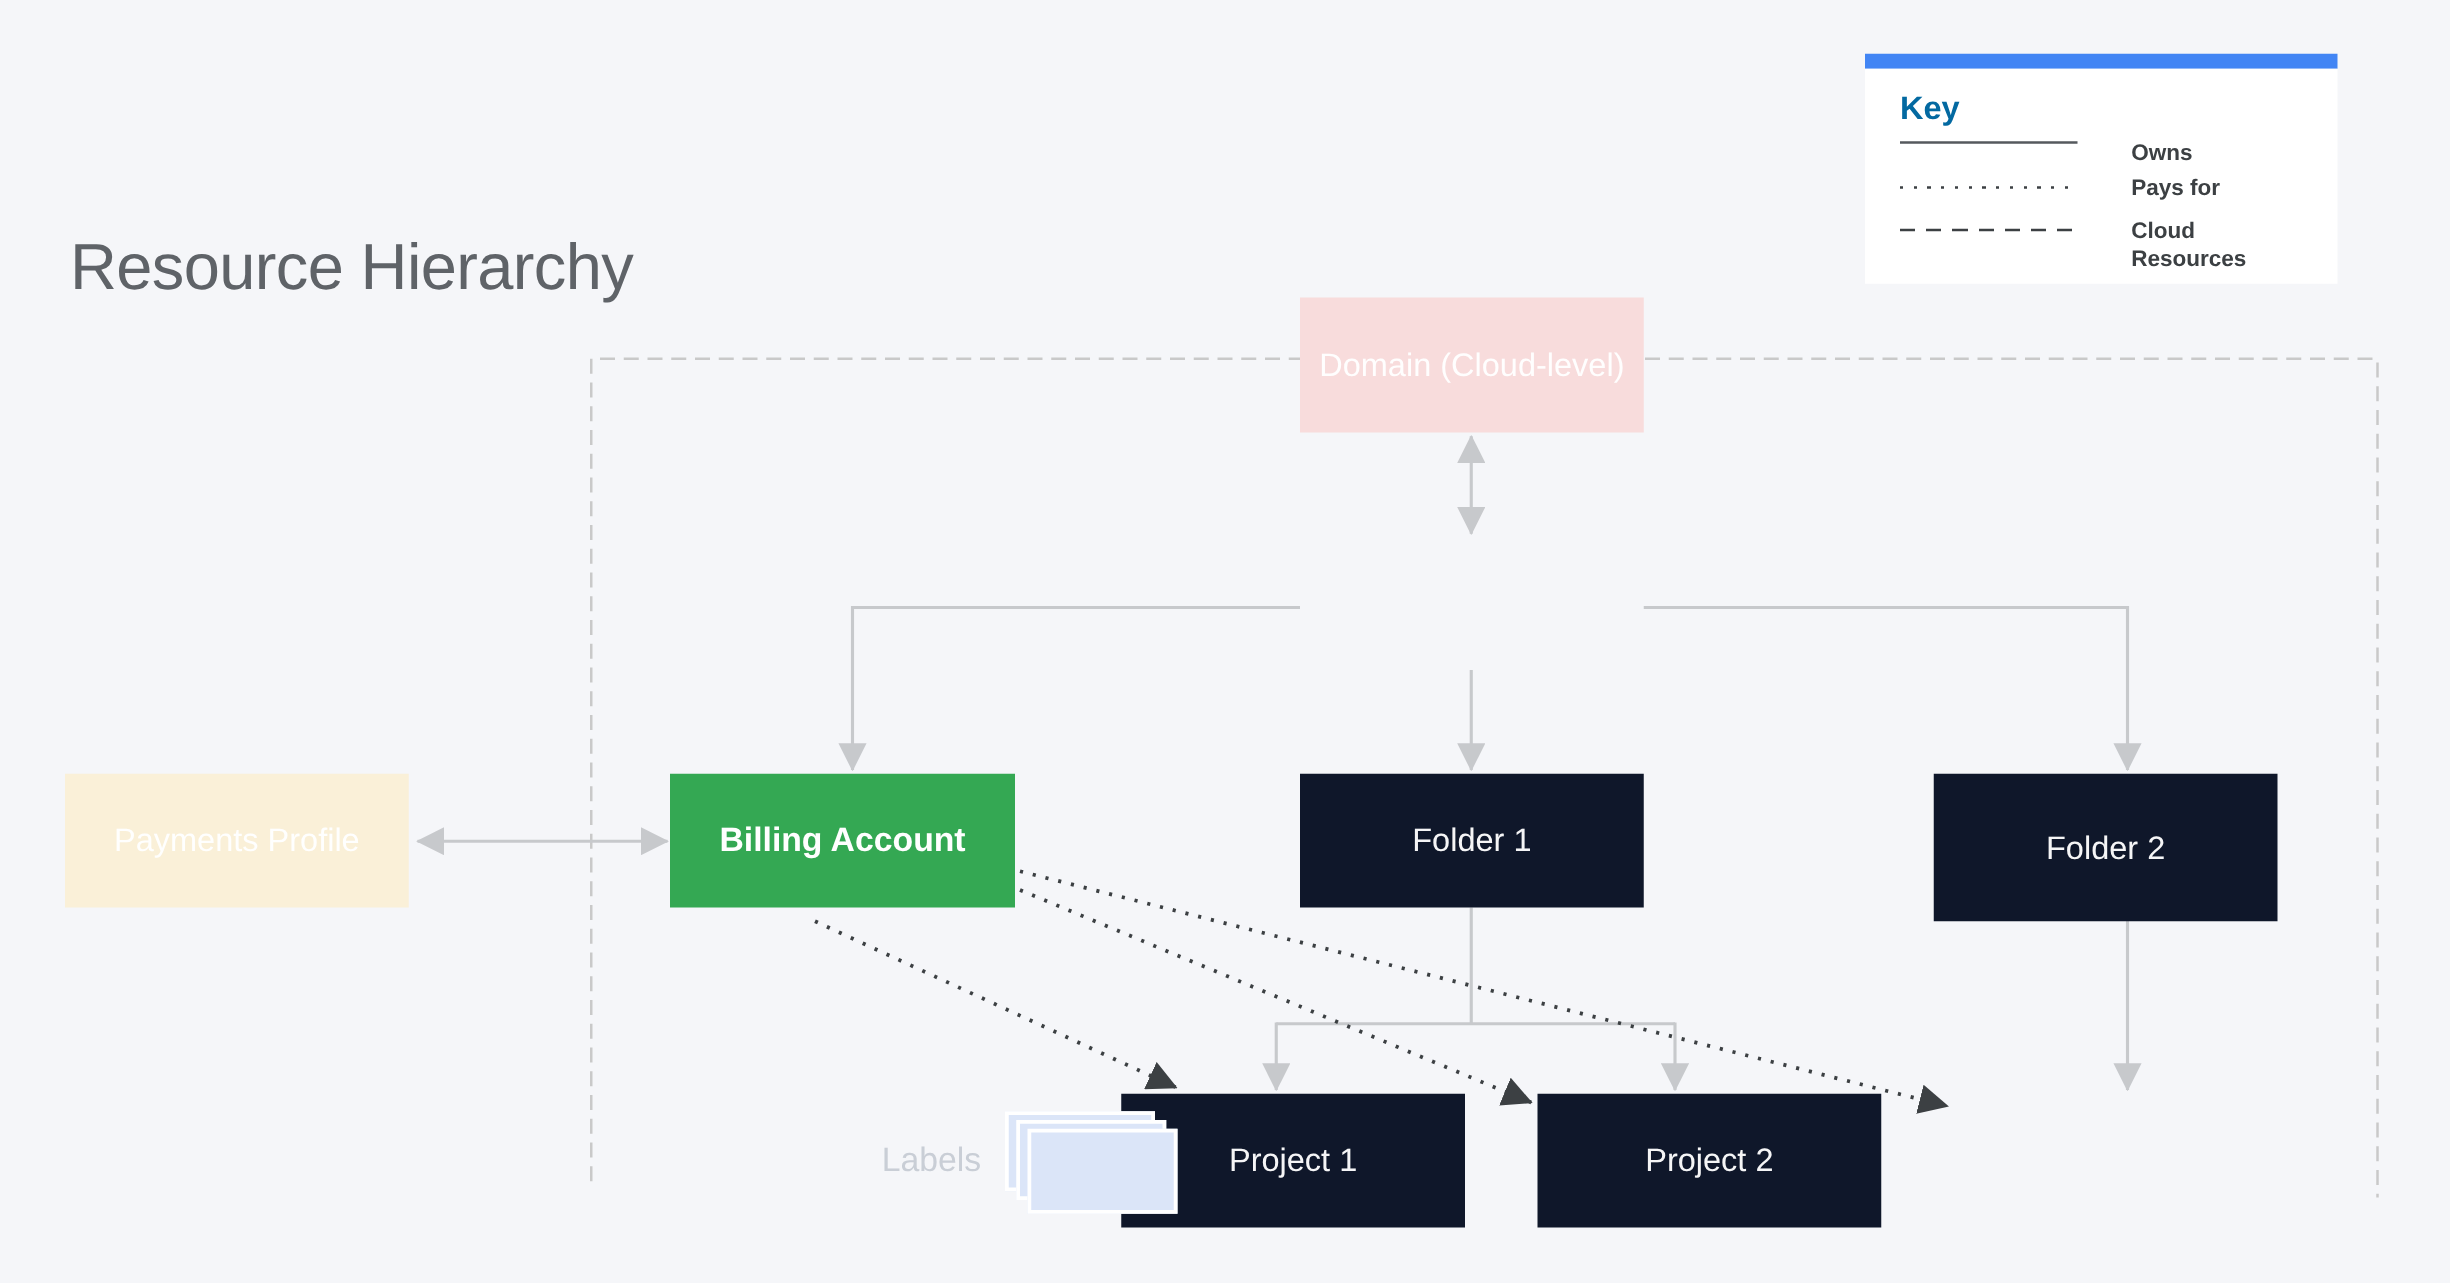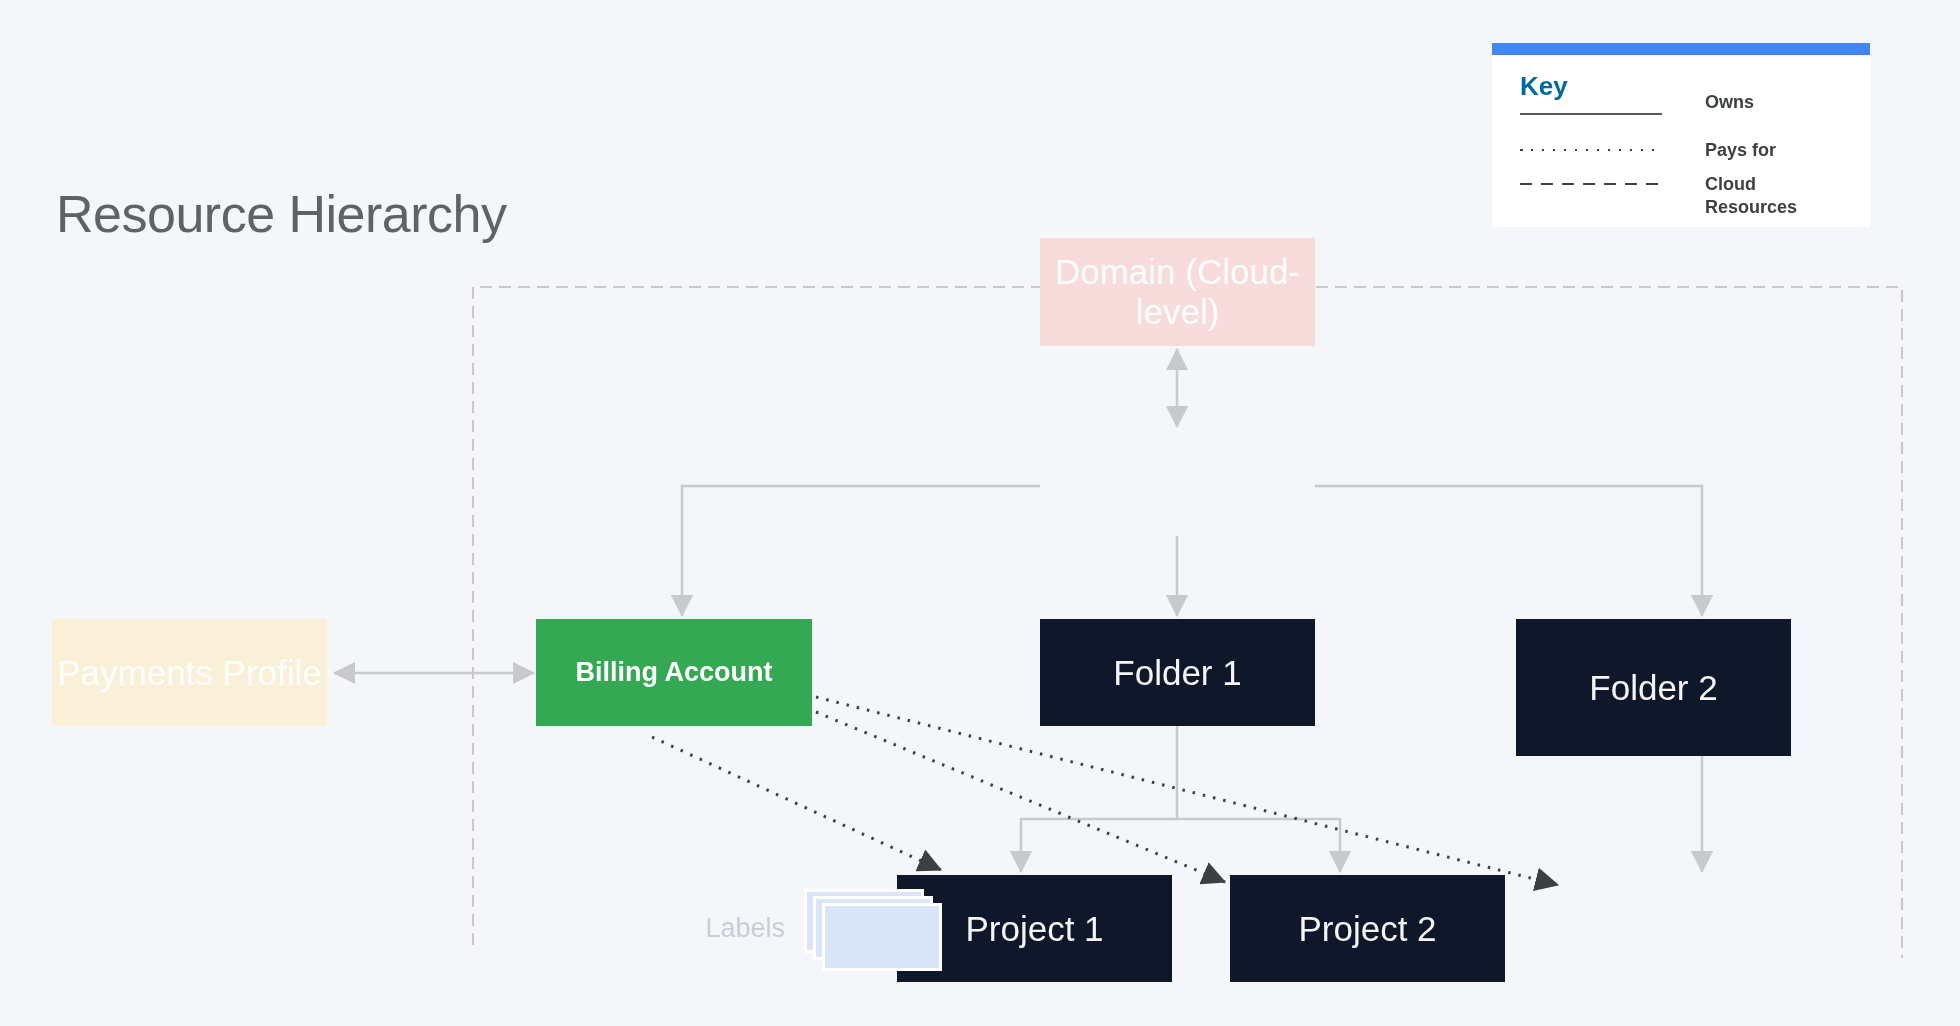--- a/index.html
+++ b/index.html
@@ -8,32 +8,32 @@
 
   
   #connectors{position:absolute;left:0;top:0;width:1960px;height:1026px;z-index:1;}
 
   
   .page-title{position:absolute;left:56px;top:184px;font-size:52px;font-weight:400;
     color:#5f6368;letter-spacing:-0.5px;z-index:2;}
 
   
   .node{position:absolute;display:flex;align-items:center;justify-content:center;
-    font-size:35px;color:rgba(255,255,255,0.96);z-index:2;text-align:center;}
+    font-size:26px;color:rgba(255,255,255,0.96);z-index:2;text-align:center;}
   .node.pink{background:#f8dcdc;}
   .node.cream{background:#faf0d8;}
   .node.blue{background:#0f172a;}
   .node.green{background:#34a853;font-weight:700;font-size:27px;color:#ffffff;}
 
   #node-domain{left:1040px;top:238px;width:275px;height:108px;}
   #node-organization{left:1040px;top:429px;width:275px;height:107px;}
   #node-payments{left:52px;top:619px;width:275px;height:107px;}
   #node-billing{left:536px;top:619px;width:276px;height:107px;}
   #node-folder1{left:1040px;top:619px;width:275px;height:107px;}
-  #node-folder2{left:1516px;top:619px;width:275px;height:137px;justify-content:center;}
+  #node-folder2{left:1547px;top:619px;width:275px;height:118px;justify-content:center;}
   #node-project1{left:897px;top:875px;width:275px;height:107px;}
   #node-project2{left:1230px;top:875px;width:275px;height:107px;}
   #node-project3{left:1565px;top:875px;width:275px;height:107px;}
 
   
   .labels-caption{position:absolute;left:640px;top:913px;width:145px;text-align:right;
     font-size:27px;color:#c9ced6;z-index:2;}
   .label-card{position:absolute;background:#dbe5f8;border:3px solid #ffffff;z-index:3;box-sizing:border-box;}
   #label-card-back{left:804px;top:889px;width:120px;height:64px;}
   #label-card-mid{left:813px;top:896px;width:120px;height:64px;}
@@ -45,21 +45,21 @@
   .key-body{position:absolute;left:0;top:12px;width:100%;height:172px;background:#ffffff;}
   .key-heading{position:absolute;left:28px;top:16px;font-size:26px;font-weight:700;color:#0369a1;}
   .key-sample{position:absolute;left:28px;width:142px;height:2px;}
   .key-sample.solid{background:#55595e;}
   .key-sample.dotted{background:repeating-linear-gradient(to right,#3c4043 0 2.5px,transparent 2.5px 11px);}
   .key-sample.dashed{background:repeating-linear-gradient(to right,#3c4043 0 12px,transparent 12px 21px);}
   #key-sample-solid{top:58px;}
   #key-sample-dotted{top:94px;}
   #key-sample-dashed{top:128px;}
   .key-label{position:absolute;left:213px;font-size:18px;font-weight:700;color:#3c4043;line-height:1.25;}
-  #key-label-owns{top:36px;}
+  #key-label-owns{top:56px;}
   #key-label-pays{top:84px;}
   #key-label-cloud{top:118px;width:110px;}
 </style>
 </head>
 <body>
 
 <div id="canvas">
 
   <svg id="connectors" viewBox="0 0 1960 1026" xmlns="http://www.w3.org/2000/svg">
     <defs>

